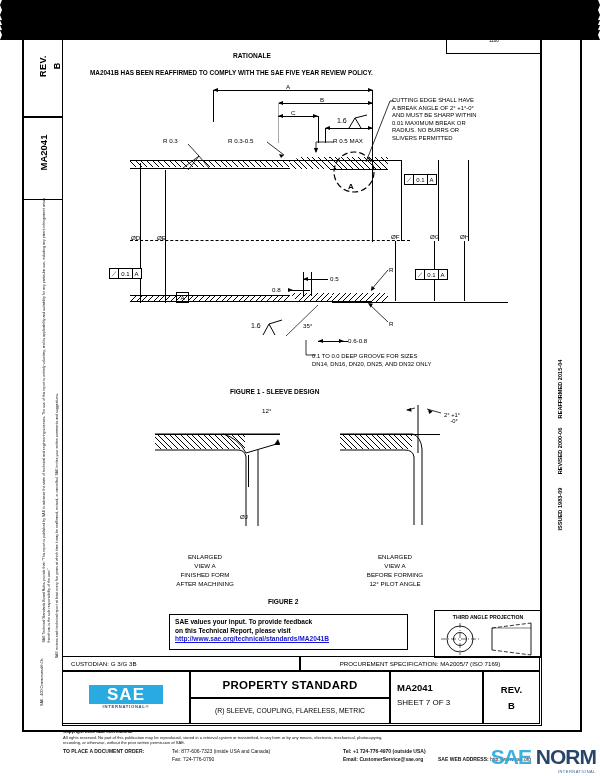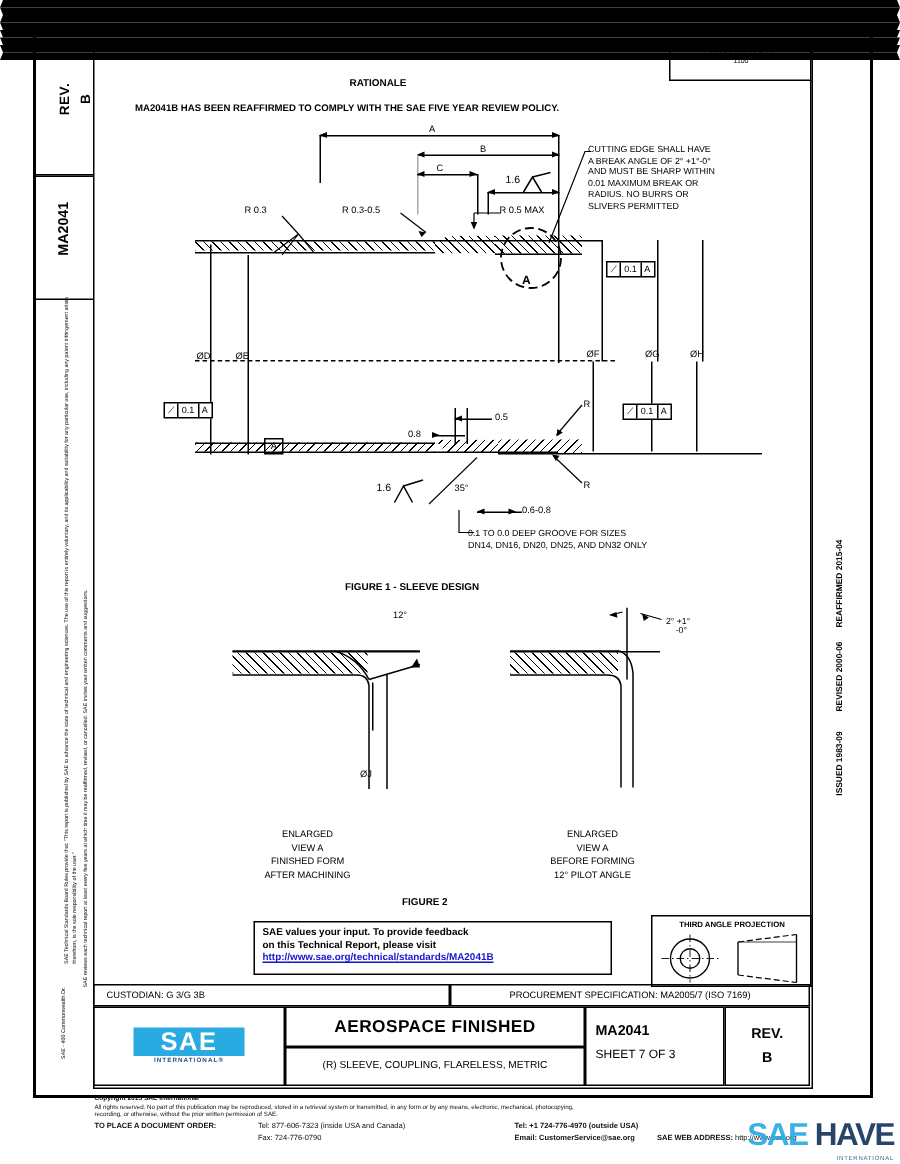--- a/index.html
+++ b/index.html
@@ -351,21 +351,21 @@
 
     <div class="cell" style="left:0;top:15px;width:128px;height:53px;">
       <div class="sae-logo" style="margin:13px auto 0 auto;">
         <div class="bar"></div>
         <div class="word">SAE</div>
         <div class="sub">INTERNATIONAL®</div>
       </div>
     </div>
 
     <div class="cell" style="left:128px;top:15px;width:200px;height:27px;">
-      <div style="text-align:center;font-size:11.5px;font-weight:bold;padding-top:7px;letter-spacing:.3px;">AEROSPACE FINISHED</div>
+      <div style="text-align:center;font-size:11.5px;font-weight:bold;padding-top:7px;letter-spacing:.3px;">PROPERTY STANDARD</div>
     </div>
     <div class="cell" style="left:128px;top:42px;width:200px;height:26px;">
       <div style="text-align:center;font-size:6.8px;padding-top:8px;">(R) SLEEVE, COUPLING, FLARELESS, METRIC</div>
     </div>
 
     <div class="cell" style="left:328px;top:15px;width:93px;height:53px;">
       <div style="font-size:9.5px;font-weight:bold;padding:10px 0 0 6px;">MA2041</div>
       <div style="font-size:8px;padding:5px 0 0 6px;">SHEET 7 OF 3</div>
     </div>
 
@@ -380,17 +380,17 @@
 recording, or otherwise, without the prior written permission of SAE.</div>
   <div class="copyb" style="left:63px;top:748px;">TO PLACE A DOCUMENT ORDER:</div>
   <div class="copyn" style="left:172px;top:748px;">Tel: 877-606-7323 (inside USA and Canada)</div>
   <div class="copyn" style="left:172px;top:756px;">Fax: 724-776-0790</div>
   <div class="copyb" style="left:343px;top:748px;">Tel: +1 724-776-4970 (outside USA)</div>
   <div class="copyb" style="left:343px;top:756px;">Email: CustomerService@sae.org</div>
   <div class="copyb" style="left:438px;top:756px;">SAE WEB ADDRESS:</div>
   <div class="copyn" style="left:490px;top:756px;">http://www.sae.org</div>
 
   <div id="wm">
-    <span class="w1">SAE</span><span class="w1" style="color:#29ABE2;"> </span><span class="w2">HAVE</span>
+    <span class="w1">SAE</span><span class="w1" style="color:#29ABE2;"> </span><span class="w2">NORM</span>
     <div class="w3">INTERNATIONAL</div>
   </div>
 
 </div>
 
 </body></html>

